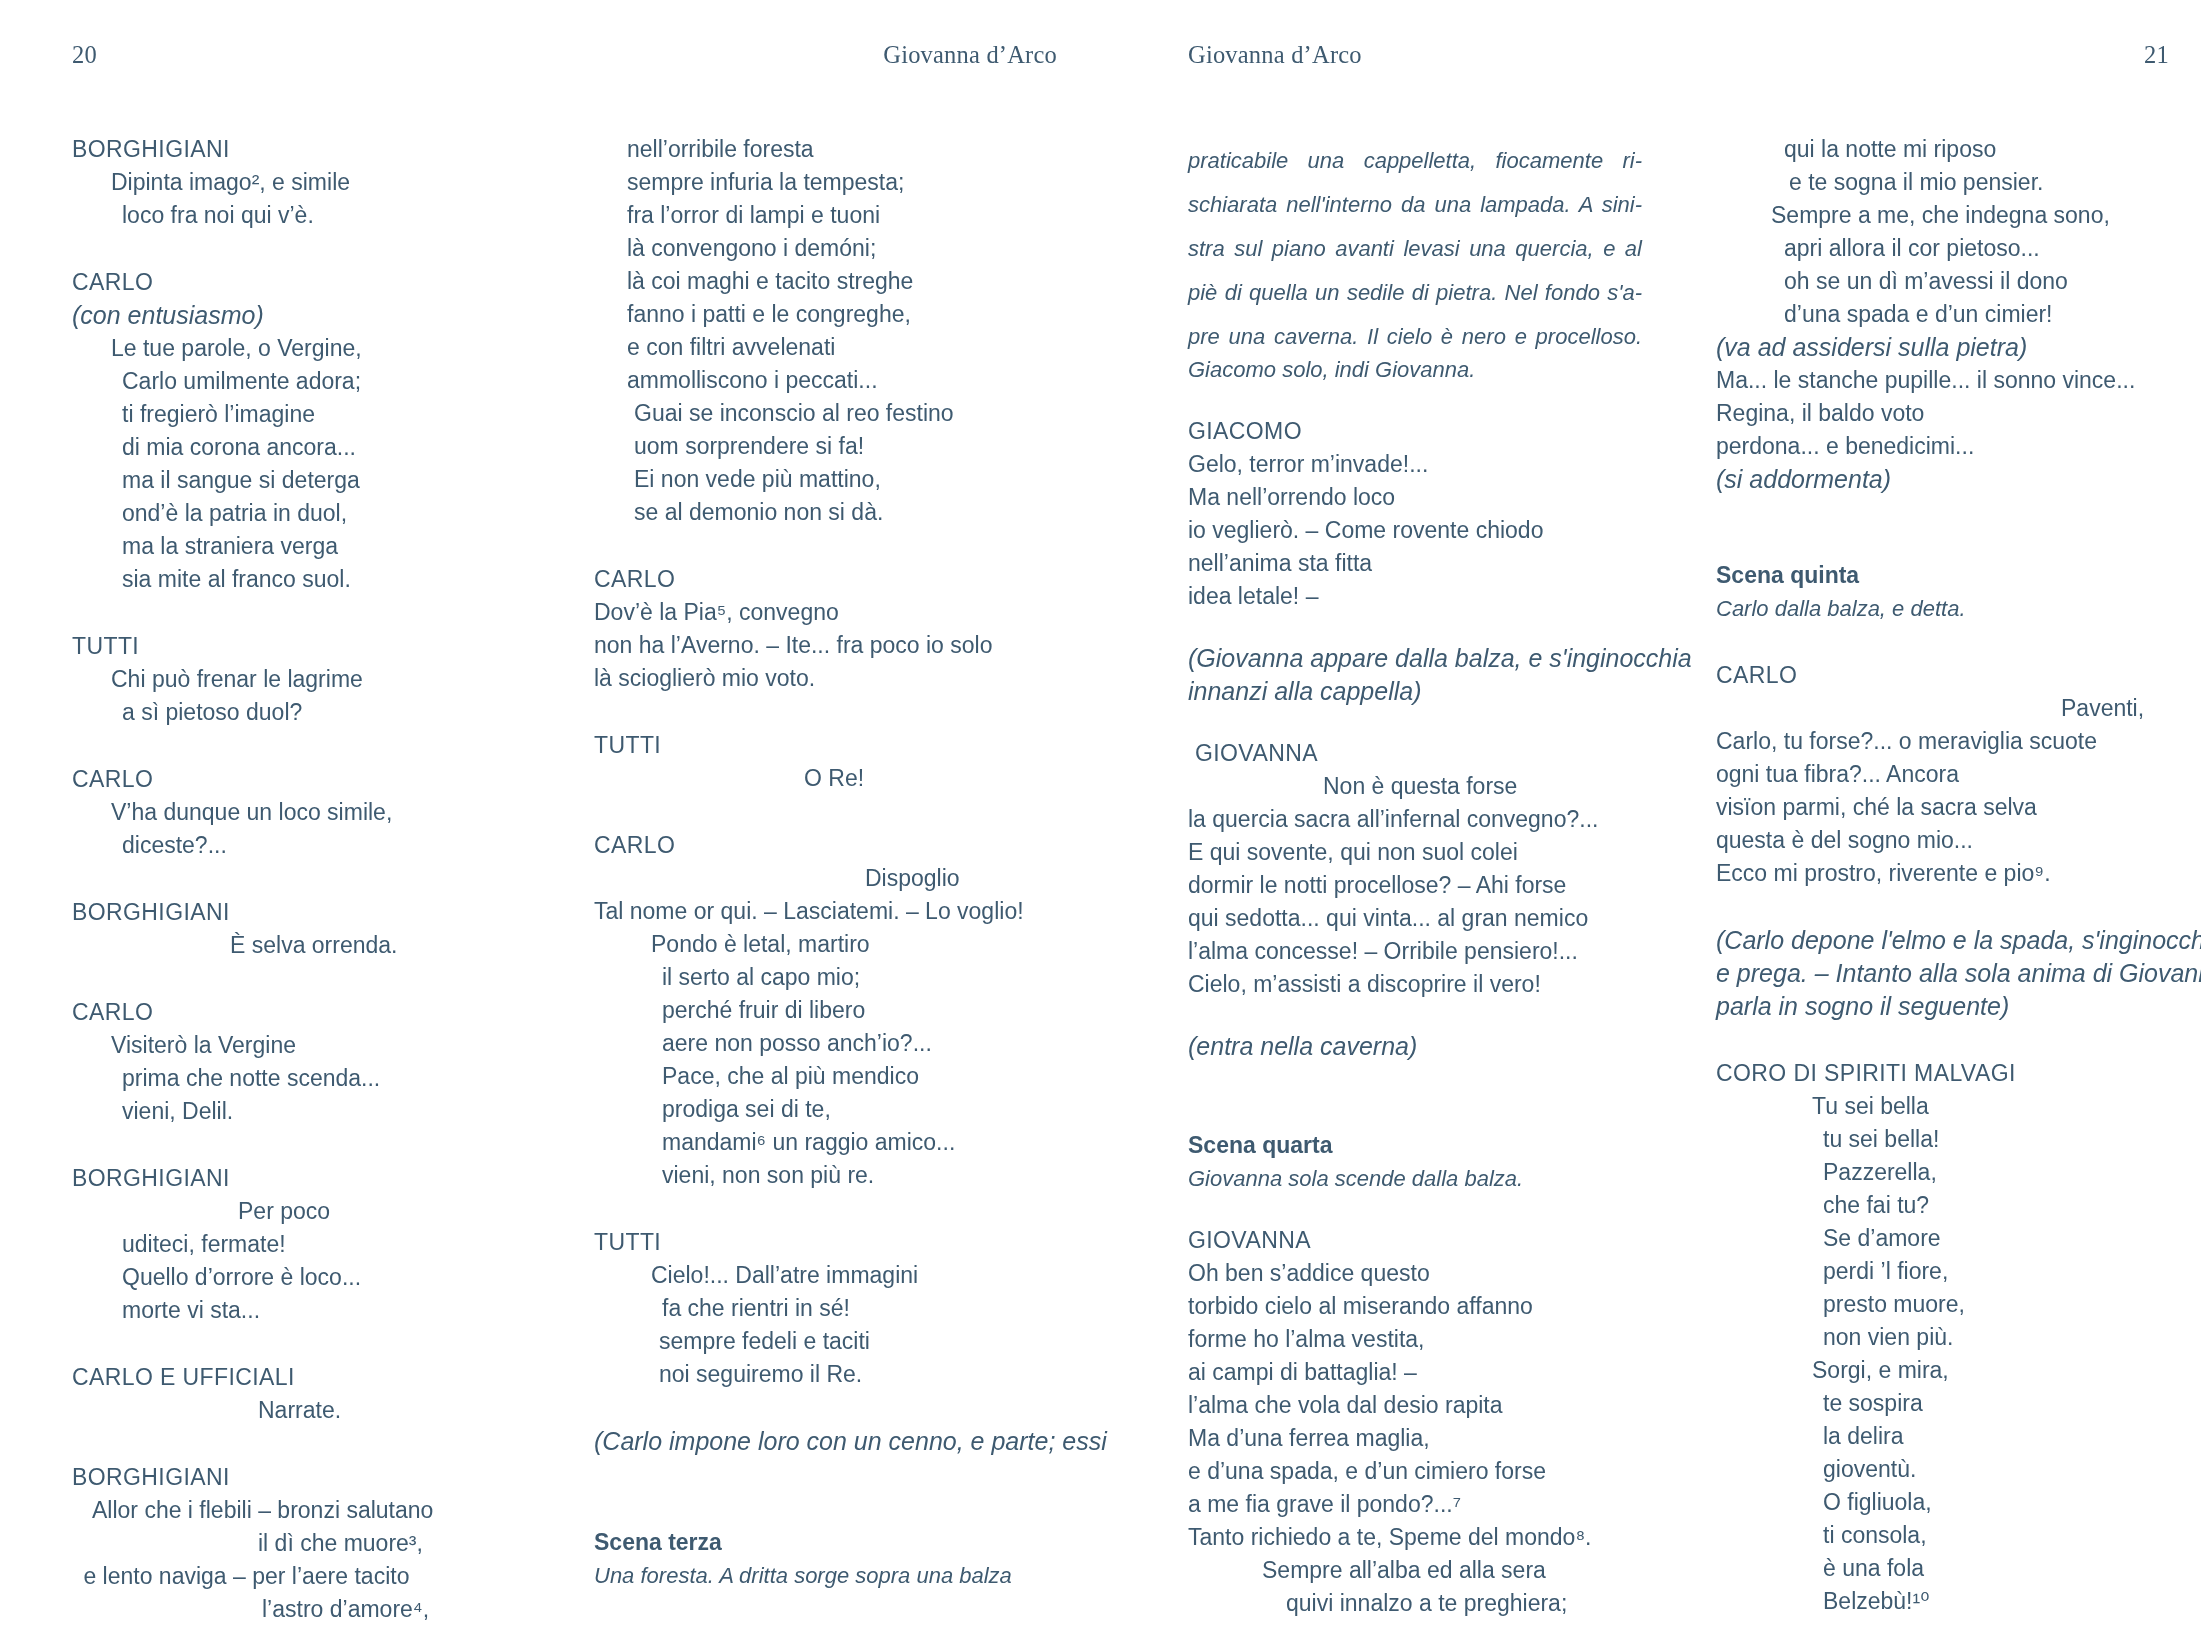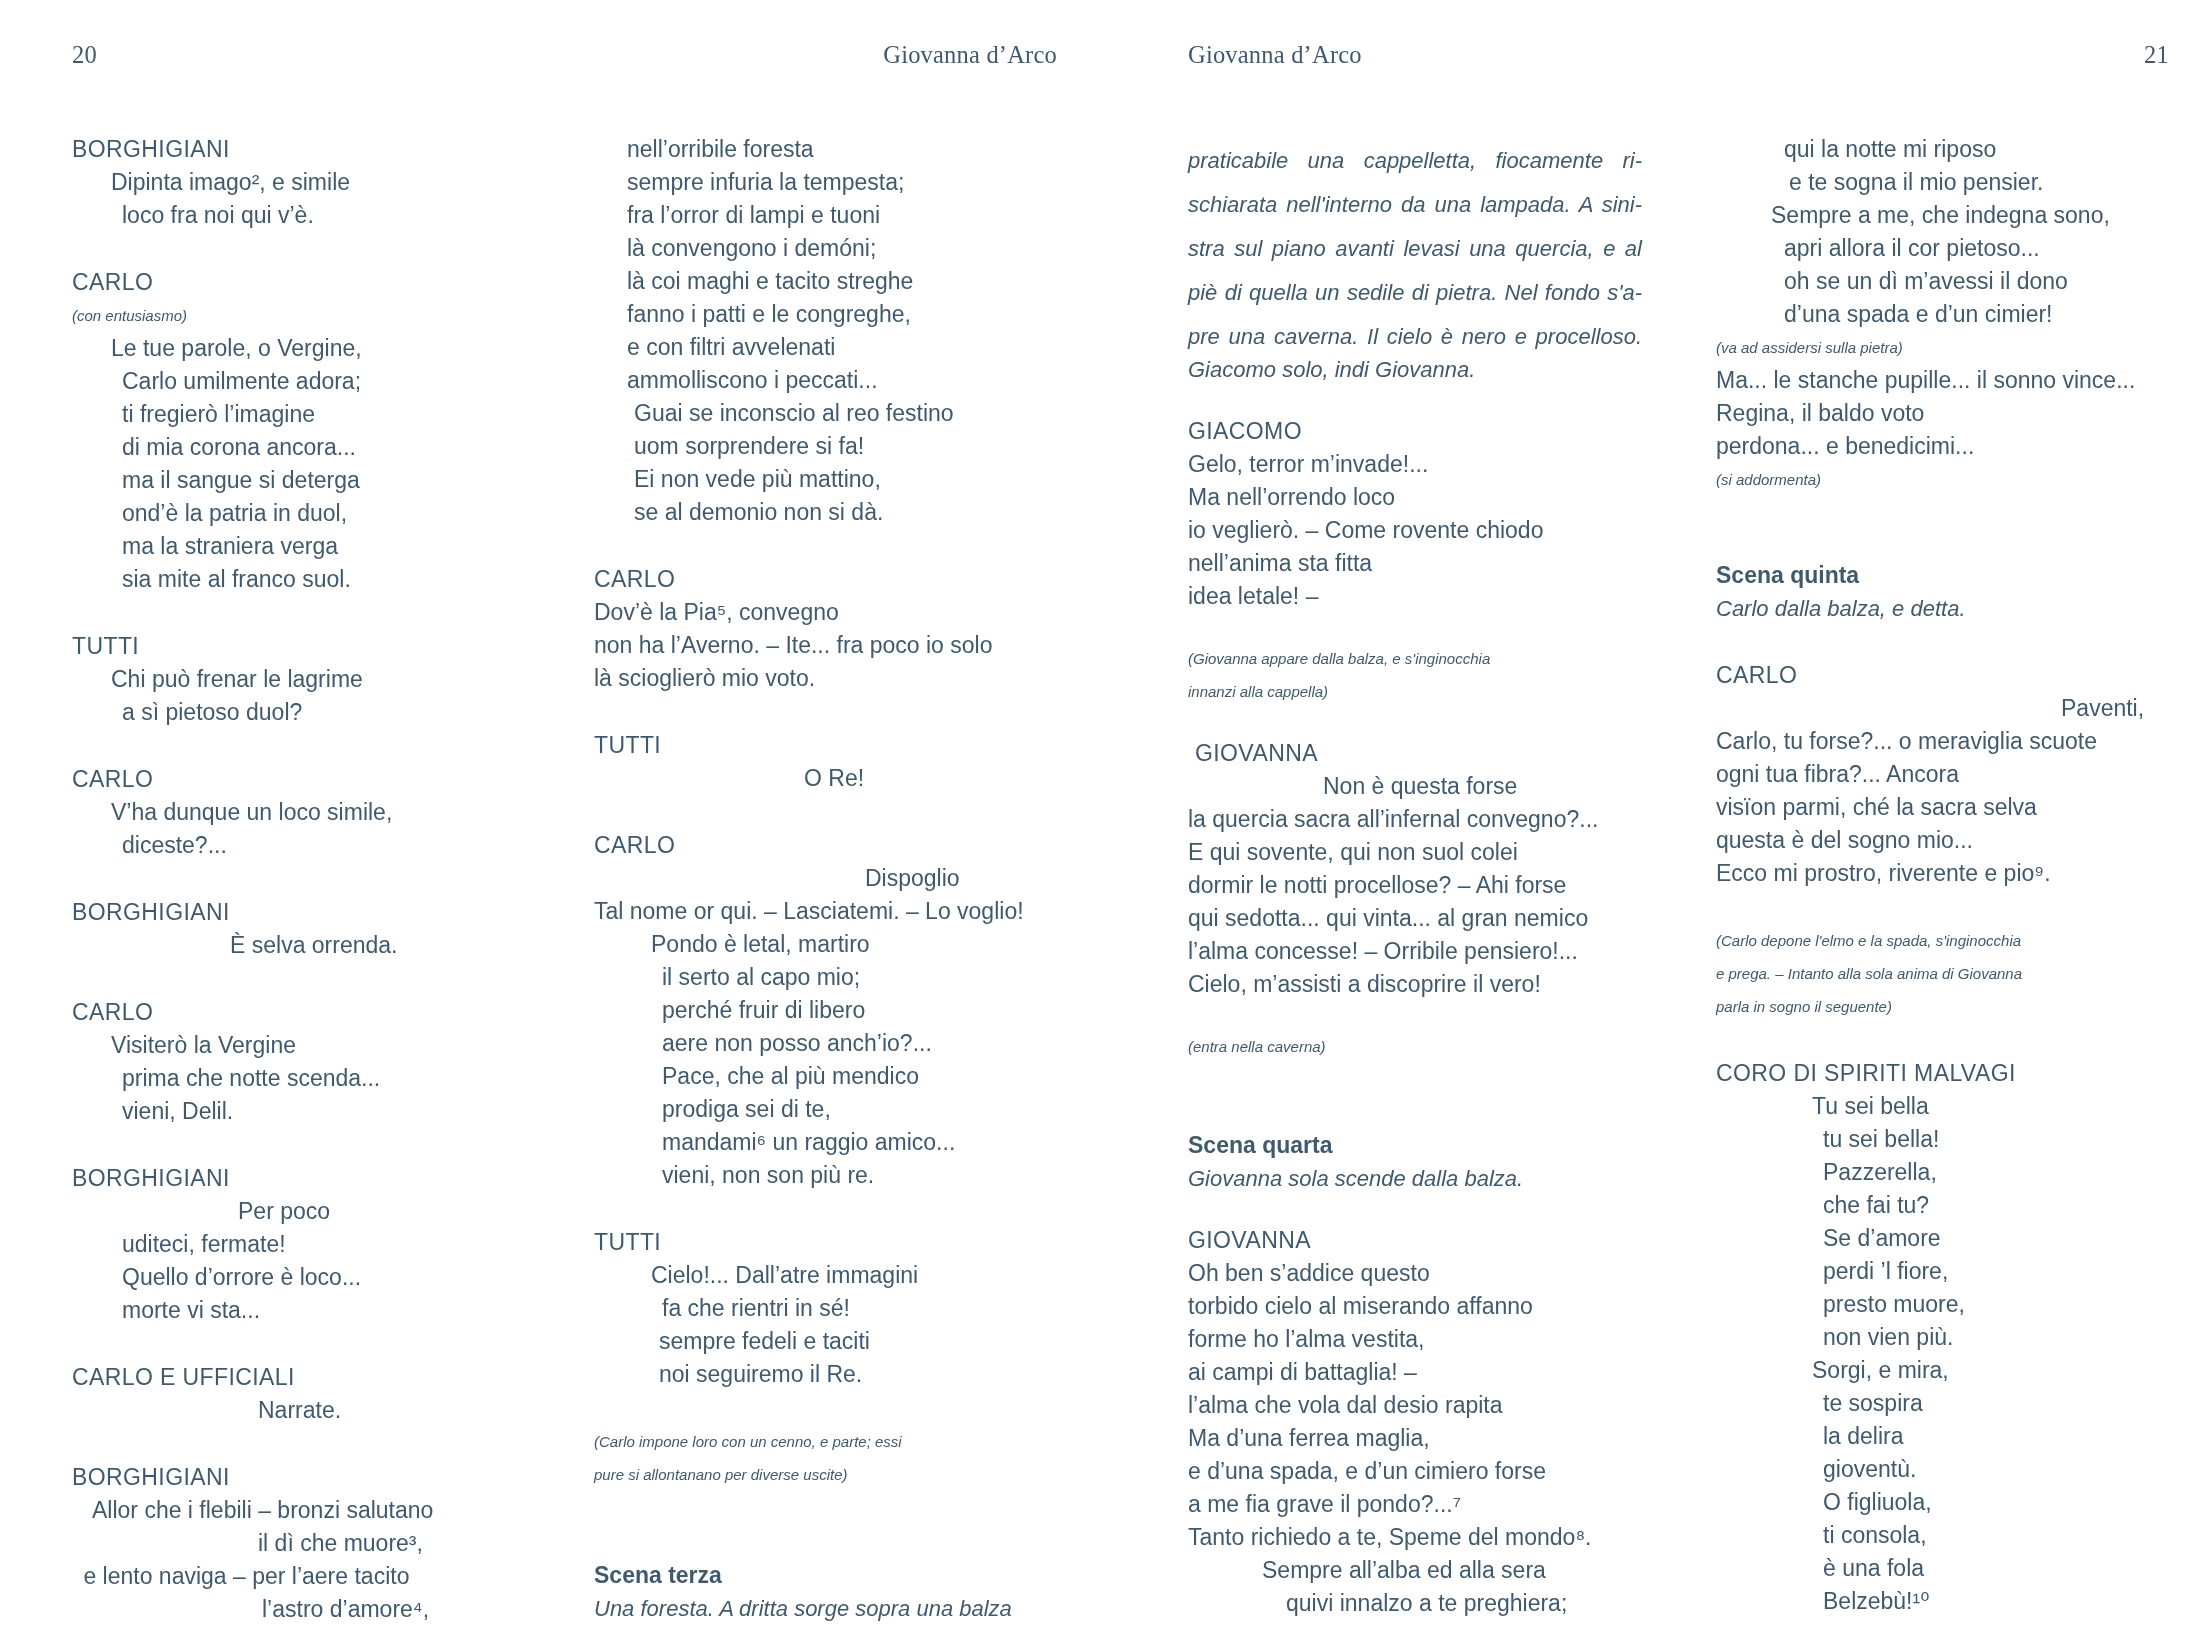--- a/index.html
+++ b/index.html
@@ -20,21 +20,21 @@
   #pnum-right{left:1188px;width:981px;text-align:right;}
   .col{position:absolute;top:133px;}
   .col1{left:72px;width:402px;}
   .col2{left:594px;width:585px;}
   .col3{left:1188px;width:454px;}
   .col4{left:1716px;width:463px;}
   .line{
     font-size:23px;line-height:33px;white-space:nowrap;
   }
   .speaker .line{letter-spacing:0.4px;}
-  .stage .line{font-style:italic;font-size:15px;}
+  .stage .line{font-style:italic;font-size:25px;}
   .scene-title .line{font-weight:bold;}
   .scene-desc .line{font-style:italic;font-size:22px;}
   .line.just{
     white-space:normal;text-align:justify;text-align-last:justify;
     font-size:22px;
     margin-top:11px;
   }
 </style>
 </head>
 <body>
@@ -169,21 +169,20 @@
         <div class="line">TUTTI</div>
       </div>
       <div class="block verse">
         <div class="line" style="margin-left: 57px;">Cielo!... Dall’atre immagini</div>
         <div class="line" style="margin-left: 68px;">fa che rientri in sé!</div>
         <div class="line" style="margin-left: 65px;">sempre fedeli e taciti</div>
         <div class="line" style="margin-left: 65px;">noi seguiremo il Re.</div>
       </div>
       <div class="block stage" style="margin-top: 34px;">
         <div class="line">(Carlo impone loro con un cenno, e parte; essi</div>
-        <div class="line">pure si allontanano per diverse uscite)</div>
       </div>
       <div class="block scene-title" style="margin-top: 68px;">
         <div class="line">Scena terza</div>
       </div>
       <div class="block scene-desc">
         <div class="line">Una foresta. A dritta sorge sopra una balza</div>
       </div>
     </div>
     <div class="col col3">
       <div class="block scene-desc">

